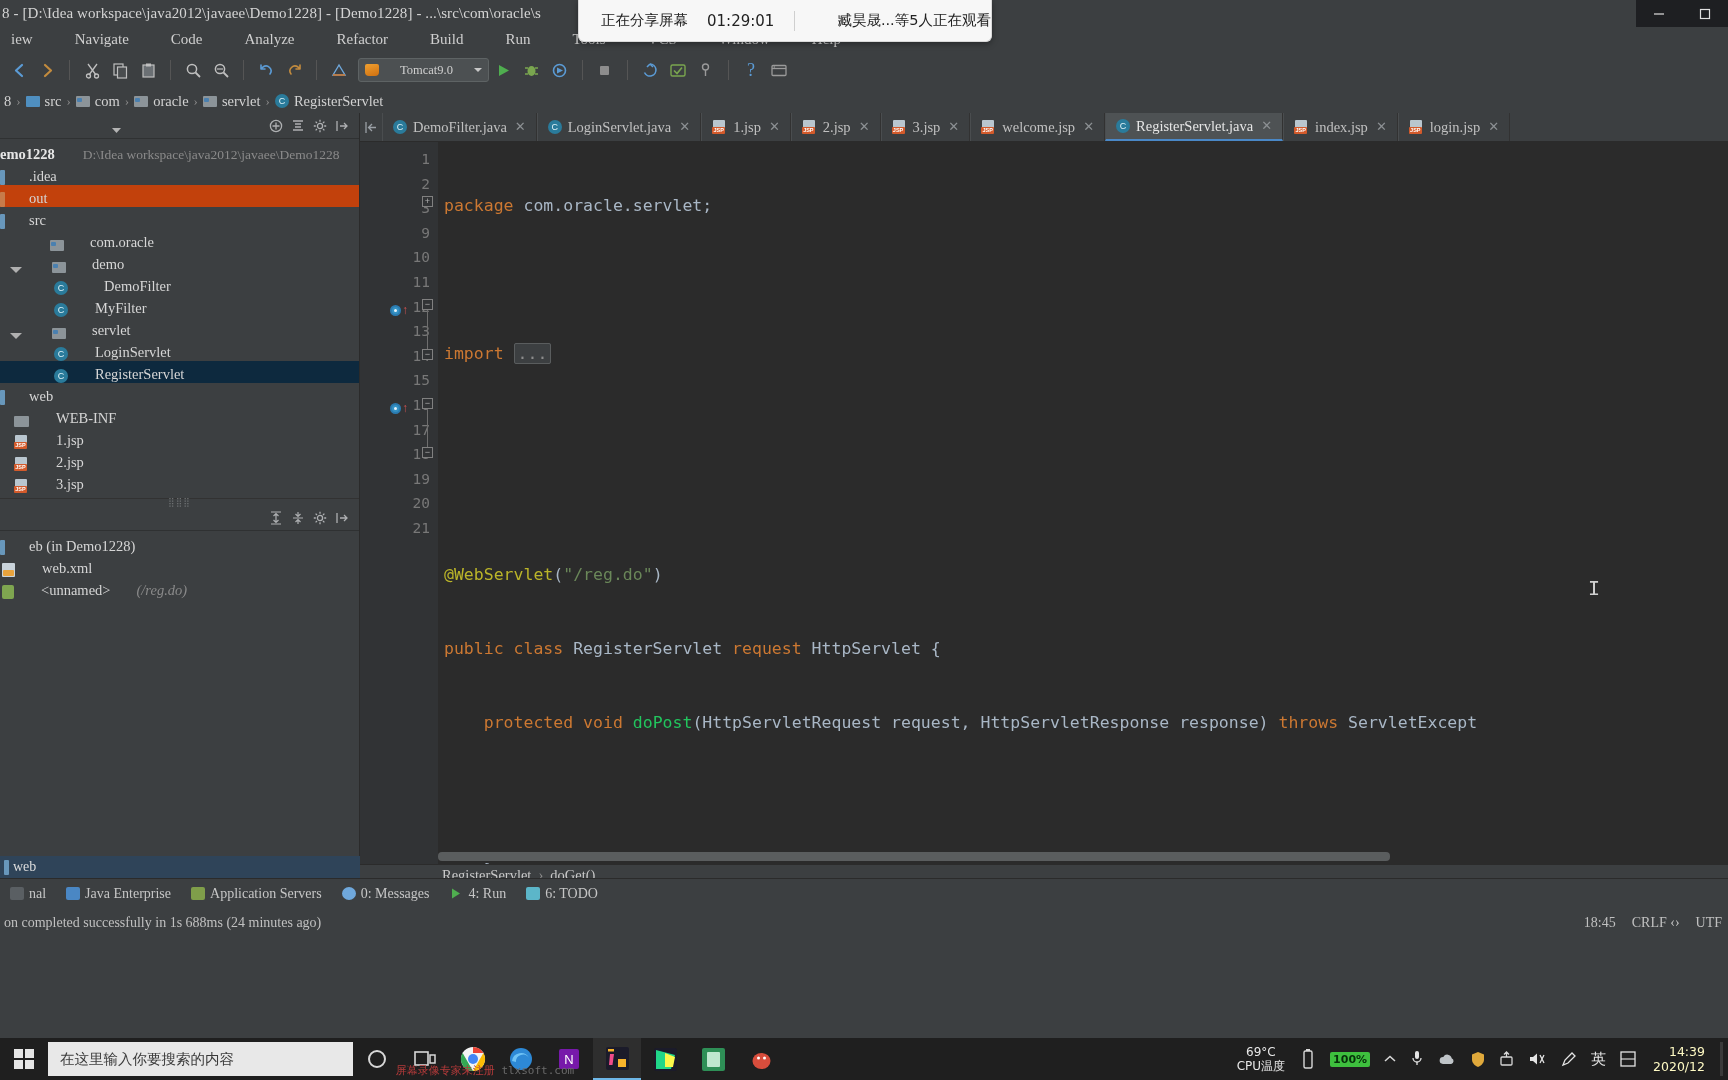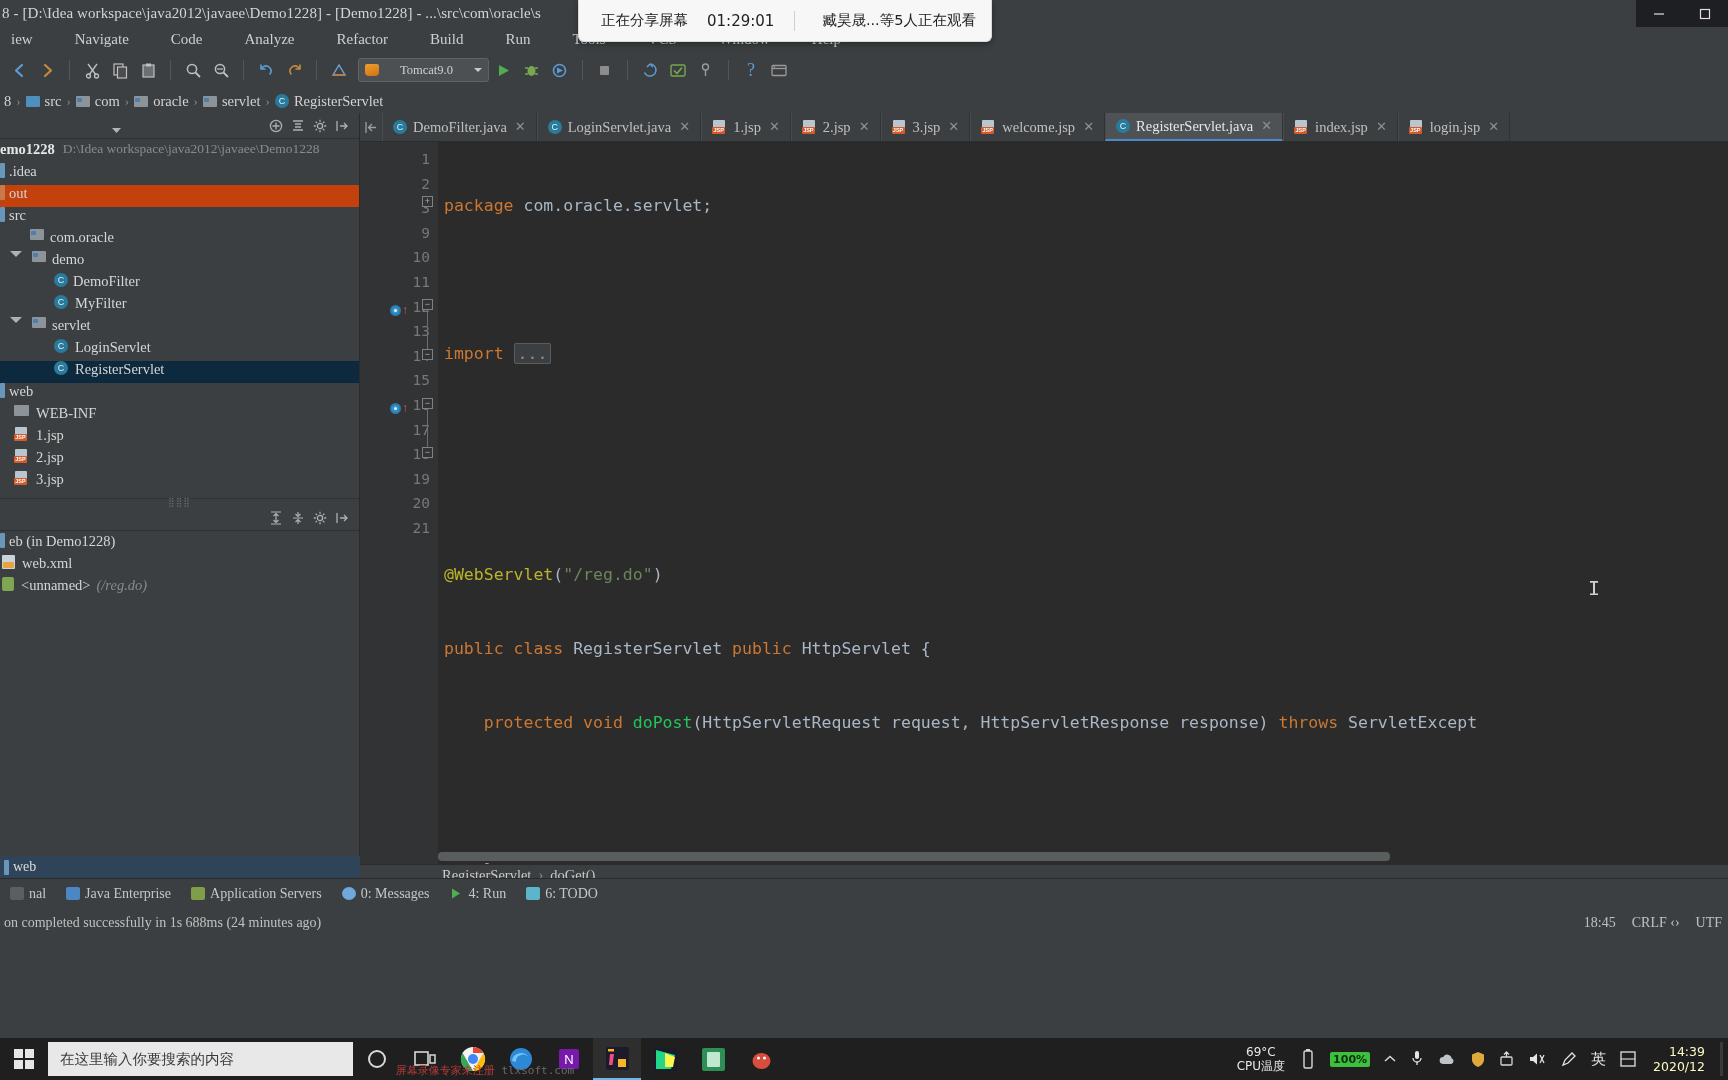--- a/index.html
+++ b/index.html
@@ -53,21 +53,21 @@
     box-shadow: 0 2px 6px rgba(0,0,0,.35);
     display: flex; align-items: center;
     color: #222;
     font-family: "DejaVu Sans", sans-serif;
     font-size: 14.5px;
     z-index: 50;
   }
   .share-label { margin-left: 22px; white-space: nowrap; }
   .share-timer { margin-left: 19px; white-space: nowrap; font-size: 15px; }
   .share-divider { width:1px; height:20px; background:#cfcfcf; margin-left:20px; }
-  .share-watchers { margin-left: 27px; white-space: nowrap; }
+  .share-watchers { margin-left: 42px; white-space: nowrap; }
 
   
   .menubar {
     position: absolute; top: 27px; left: 0; width: 1728px; height: 24px;
     background: #3c3f41;
     display: flex; align-items: center;
     font-family: "Liberation Serif", serif;
     font-size: 15px; color: #cfcfcf; gap: 20px;
   }
   .menu-item { padding: 0 11px; white-space: nowrap; }
@@ -124,21 +124,21 @@
     gap: 4px; padding-right: 8px; border-bottom: 1px solid #2f3132;
     position: relative;
   }
   .panel-head .ph-caret { position:absolute; left:112px; top:9px; }
   .ph-btn { width:18px;height:18px;display:flex;align-items:center;justify-content:center;color:#aeb0b2; }
   .tree {
     font-family: "Liberation Serif", serif;
     font-size: 14.5px; color: #d6d6d6;
     padding-top: 2px;
   }
-  .trow { height: 22px; display:flex; align-items:flex-start; white-space: nowrap; }
+  .trow { height: 22px; display:flex; align-items:flex-end; white-space: nowrap; gap: 20px; }
   .trow.sel { background: #0d293e; }
   .trow.hl  { background: #c2410c; }
   .tw { width: 16px; display:flex;align-items:center;justify-content:center; }
   .tri { width:0;height:0;border-left:6px solid transparent;border-right:6px solid transparent;border-top:6px solid #b0b0b0; }
   .tpath { color:#8a8a8a; font-size:13.5px; margin-left:8px; }
   .mod-bar { width:5px;height:15px;background:#6897bb;border-radius:1px;margin-right:4px; }
   .mod-bar.out { background:#c77b4a; }
   .mod-bar.web { background:#6897bb; }
   .ico-jsp { width:15px;height:14px;position:relative; }
   .ico-jsp .pg { position:absolute;top:0;left:1px;width:12px;height:10px;background:#b9c6cf;border-radius:1px; }
@@ -543,21 +543,21 @@
       <div class="trow" style="padding-left:8px;">
         <span class="tw">
             <span class="tri"></span>
           </span>
         <span class="ico-folder" style="margin-left:8px;"></span>
         <span style="margin-left:6px;">demo</span>
       </div>
 
       <div class="trow" style="padding-left:54px;">
         <span class="ico-class">C</span>
-        <span style="margin-left:5px;">DemoFilter</span>
+        <span style="margin-left:16px;">DemoFilter</span>
       </div>
 
       <div class="trow" style="padding-left:54px;">
         <span class="ico-class">C</span>
         <span style="margin-left:7px;">MyFilter</span>
       </div>
 
       <div class="trow" style="padding-left:8px;">
         <span class="tw">
             <span class="tri"></span>
@@ -769,21 +769,21 @@
         <div class="fold-minus" style="left:62px; top:305px;">−</div>
       </div>
 
       <div class="code-lines">
         <div class="cl"><span class="kw">package</span><span class="typ"> com.oracle.servlet;</span></div>
         <div class="cl"></div>
         <div class="cl"><span class="kw">import</span><span class="typ"> </span><span class="import-fold">...</span></div>
         <div class="cl"></div>
         <div class="cl"></div>
         <div class="cl"><span class="ann">@WebServlet</span><span class="typ">(</span><span class="str">"/reg.do"</span><span class="typ">)</span></div>
-        <div class="cl"><span class="kw">public class </span><span class="typ">RegisterServlet </span><span class="kw">public </span><span class="typ">HttpServlet {</span></div>
+        <div class="cl"><span class="kw">public class </span><span class="typ">RegisterServlet </span><span class="kw">request </span><span class="typ">HttpServlet {</span></div>
         <div class="cl"><span class="typ">    </span><span class="kw">protected void </span><span class="fn">doPost</span><span class="typ">(HttpServletRequest request, HttpServletResponse response) </span><span class="kw">throws </span><span class="typ">ServletExcept</span></div>
         <div class="cl"></div>
         <div class="cl"><span class="typ">    }</span></div>
         
         
         
         
         
         
       </div>

